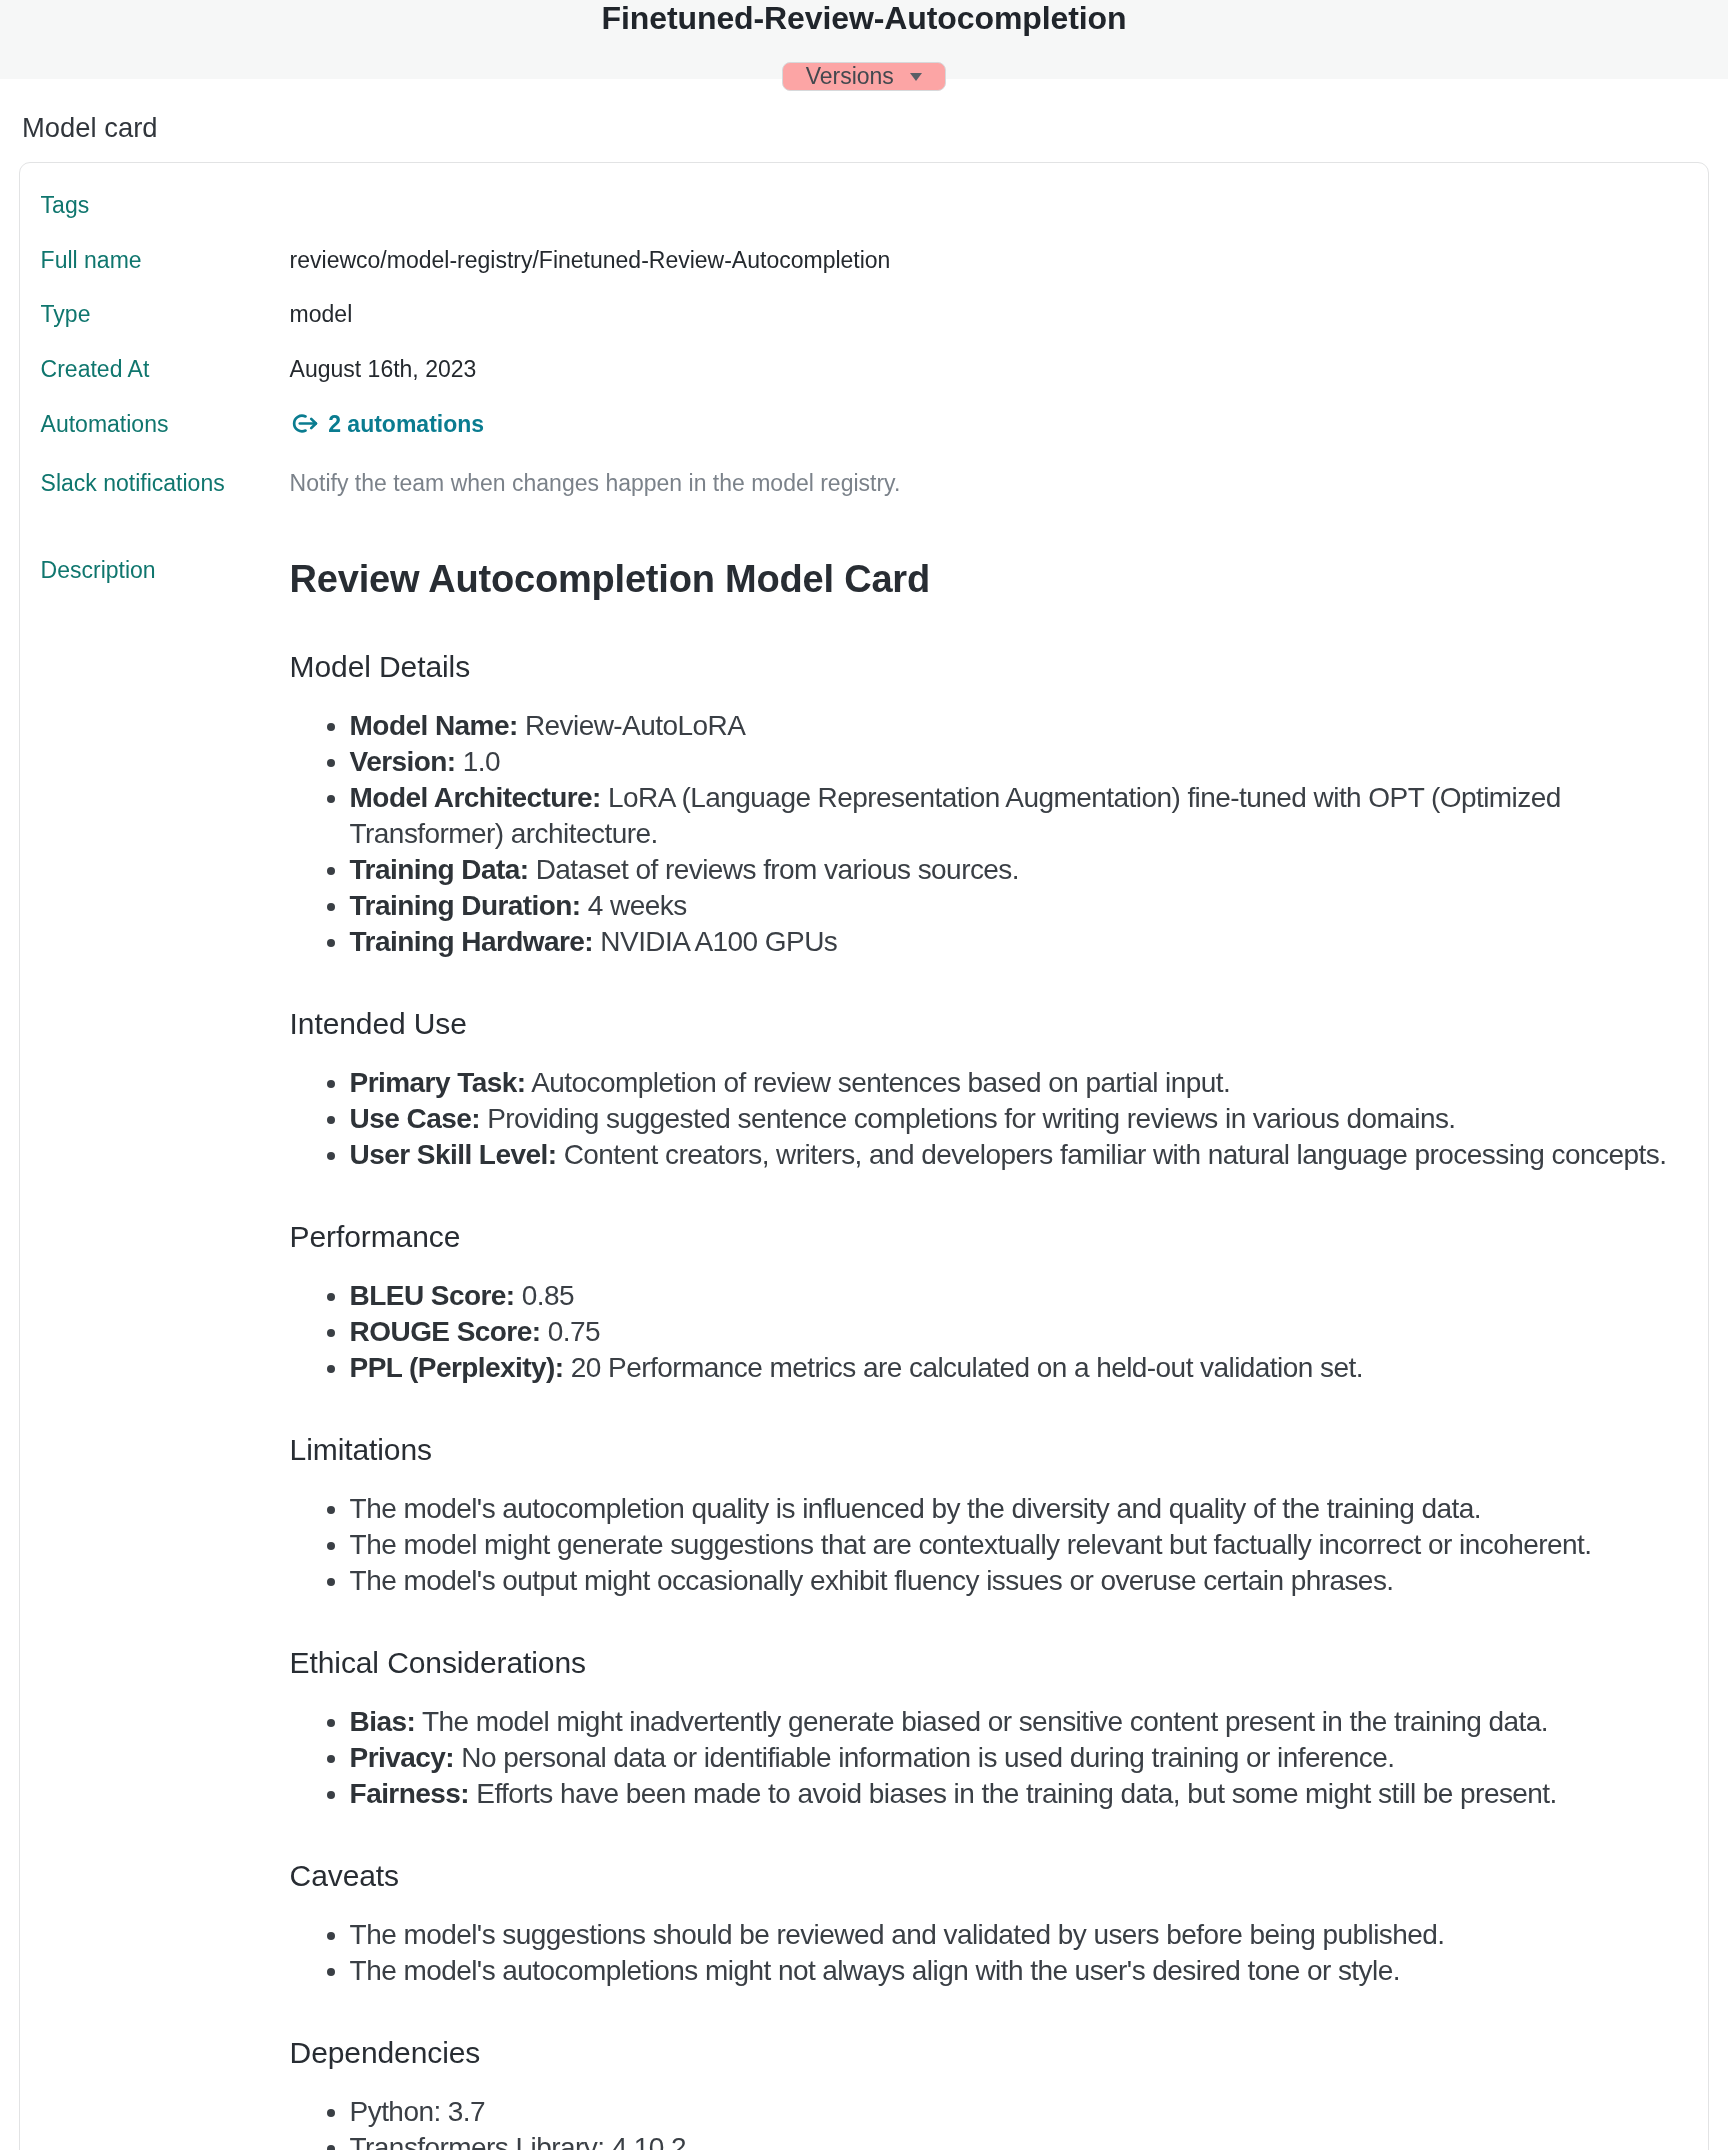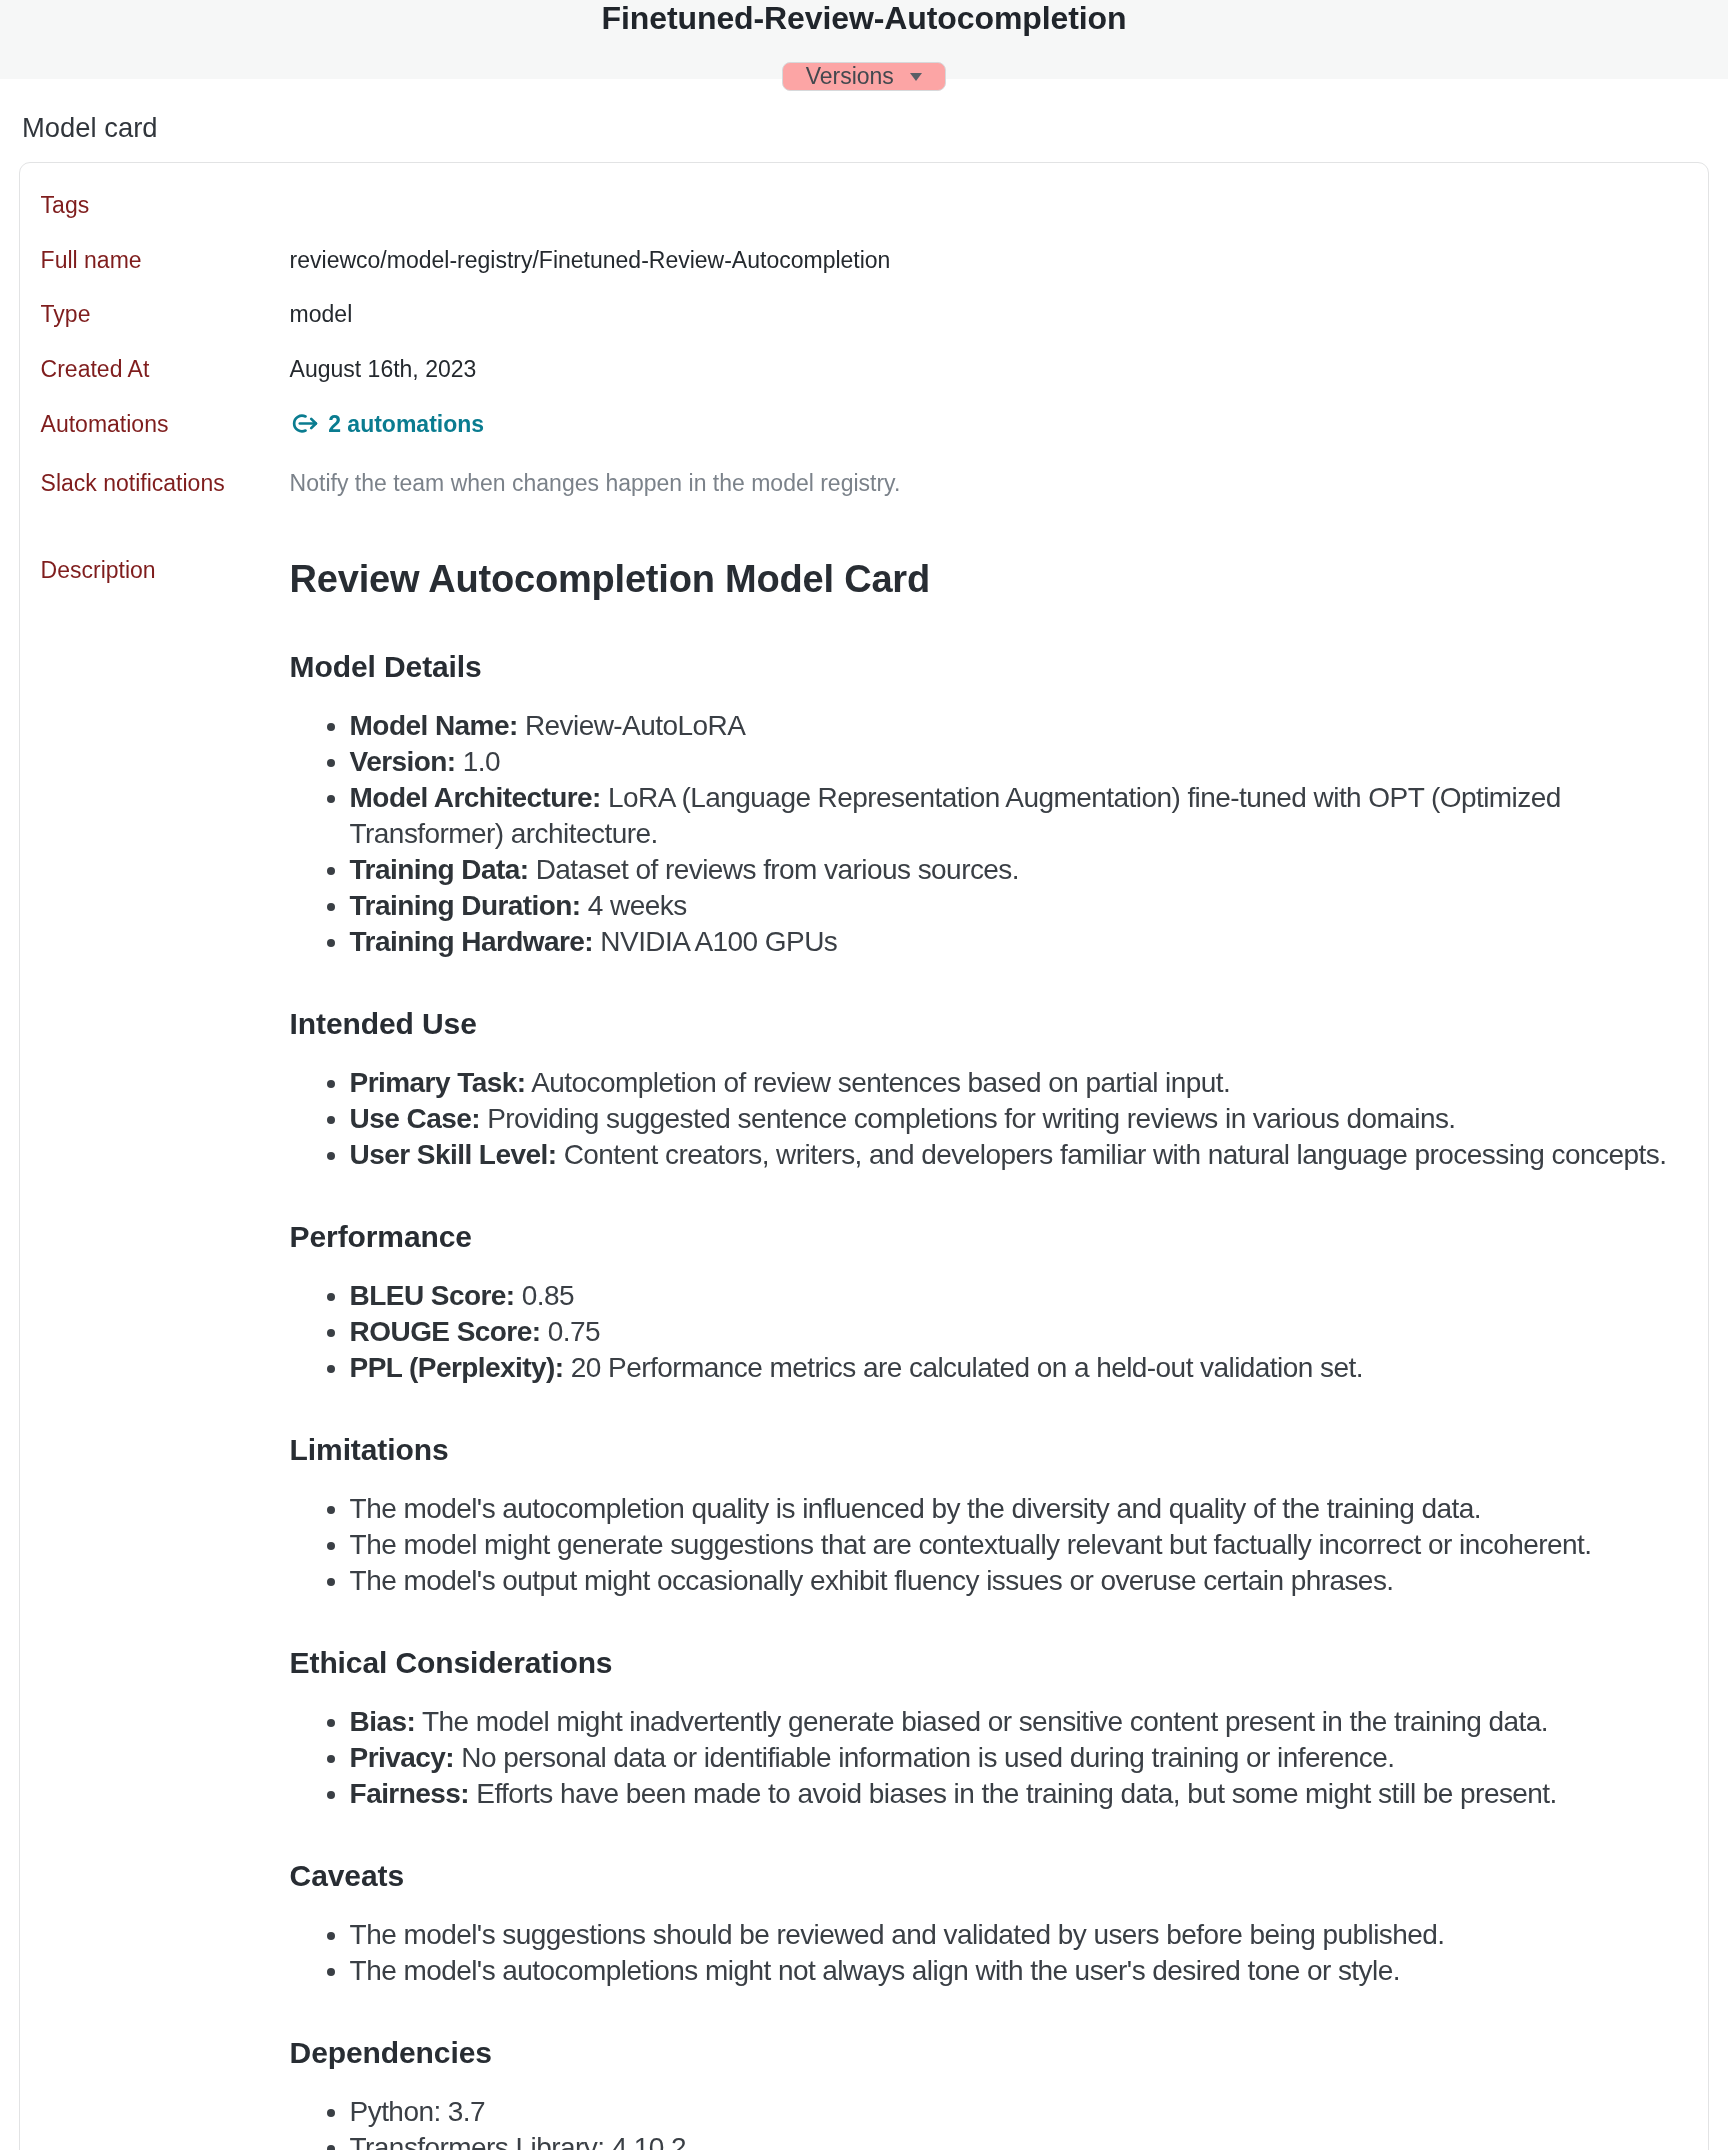--- a/index.html
+++ b/index.html
@@ -28,30 +28,30 @@
   .section-label { margin: 33px 0 18px 22px; font-size: 27.4px; color: #31363c; }
 
   
   .card {
     margin: 0 19px; background: #ffffff;
     border: 1.4px solid #e2e3e4; border-radius: 11px;
     padding: 15px 20.6px 55px 20.6px;
     min-height: 2195px;
   }
   .field-row { display: flex; align-items: flex-start; padding: 12.3px 0; font-size: 23px; line-height: 30px; }
-  .field-label { flex: 0 0 249px; color: #7f1d1d; }
+  .field-label { flex: 0 0 249px; color: #0f766e; }
   .field-value { color: #24292e; }
   .field-value.muted { color: #7b828a; }
   .automations-link { display: inline-flex; align-items: center; gap: 9.6px; color: #0a7c90; font-weight: 700; cursor: pointer; }
   .automations-link svg { display: block; }
 
   .desc-row { margin-top: 33px; }
   .md { flex: 1 1 auto; min-width: 0; }
   .md h1 { font-size: 38px; line-height: 48px; font-weight: 700; color: #282d33; margin: 0 0 4px; letter-spacing: -0.2px; }
-  .md h2 { font-size: 30px; line-height: 39px; font-weight: 700; color: #282d33; margin: 44px 0 22px; letter-spacing: -0.1px; }
+  .md h2 { font-size: 30px; line-height: 39px; font-weight: 400; color: #282d33; margin: 44px 0 22px; letter-spacing: -0.1px; }
   .md ul { margin: 0; padding-left: 60px; list-style: disc outside; }
   .md li { font-size: 28px; line-height: 36px; color: #3a3f45; letter-spacing: -0.02em; }
   .md li strong { color: #2e3338; font-weight: 700; }
 </style>
 </head>
 <body>
 
 <header class="topbar">
   <div class="page-title">Finetuned-Review-Autocompletion</div>
   <button class="versions-btn">

